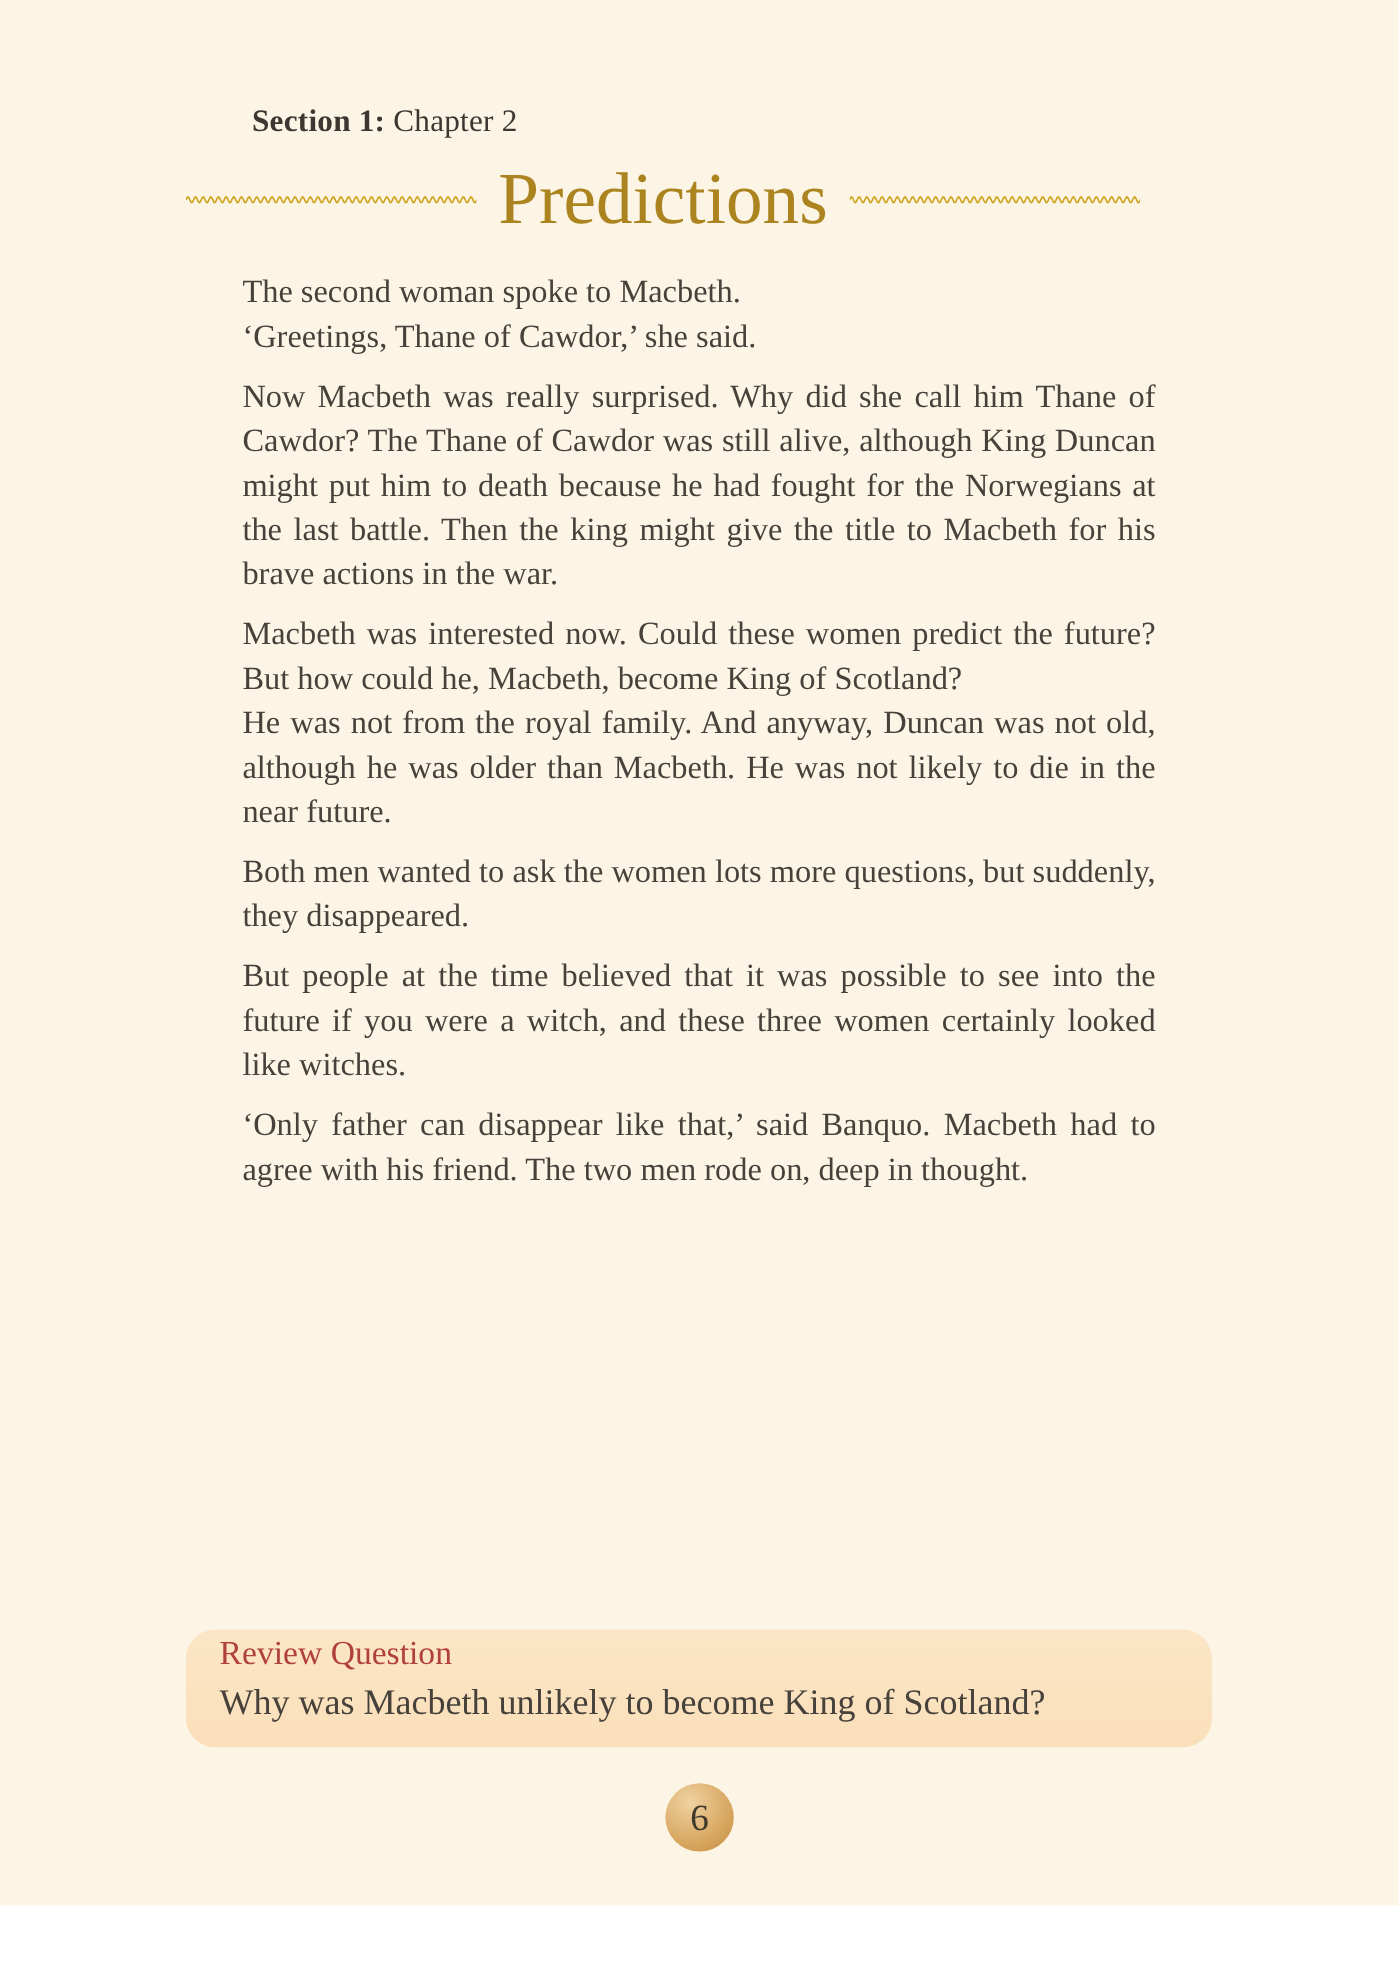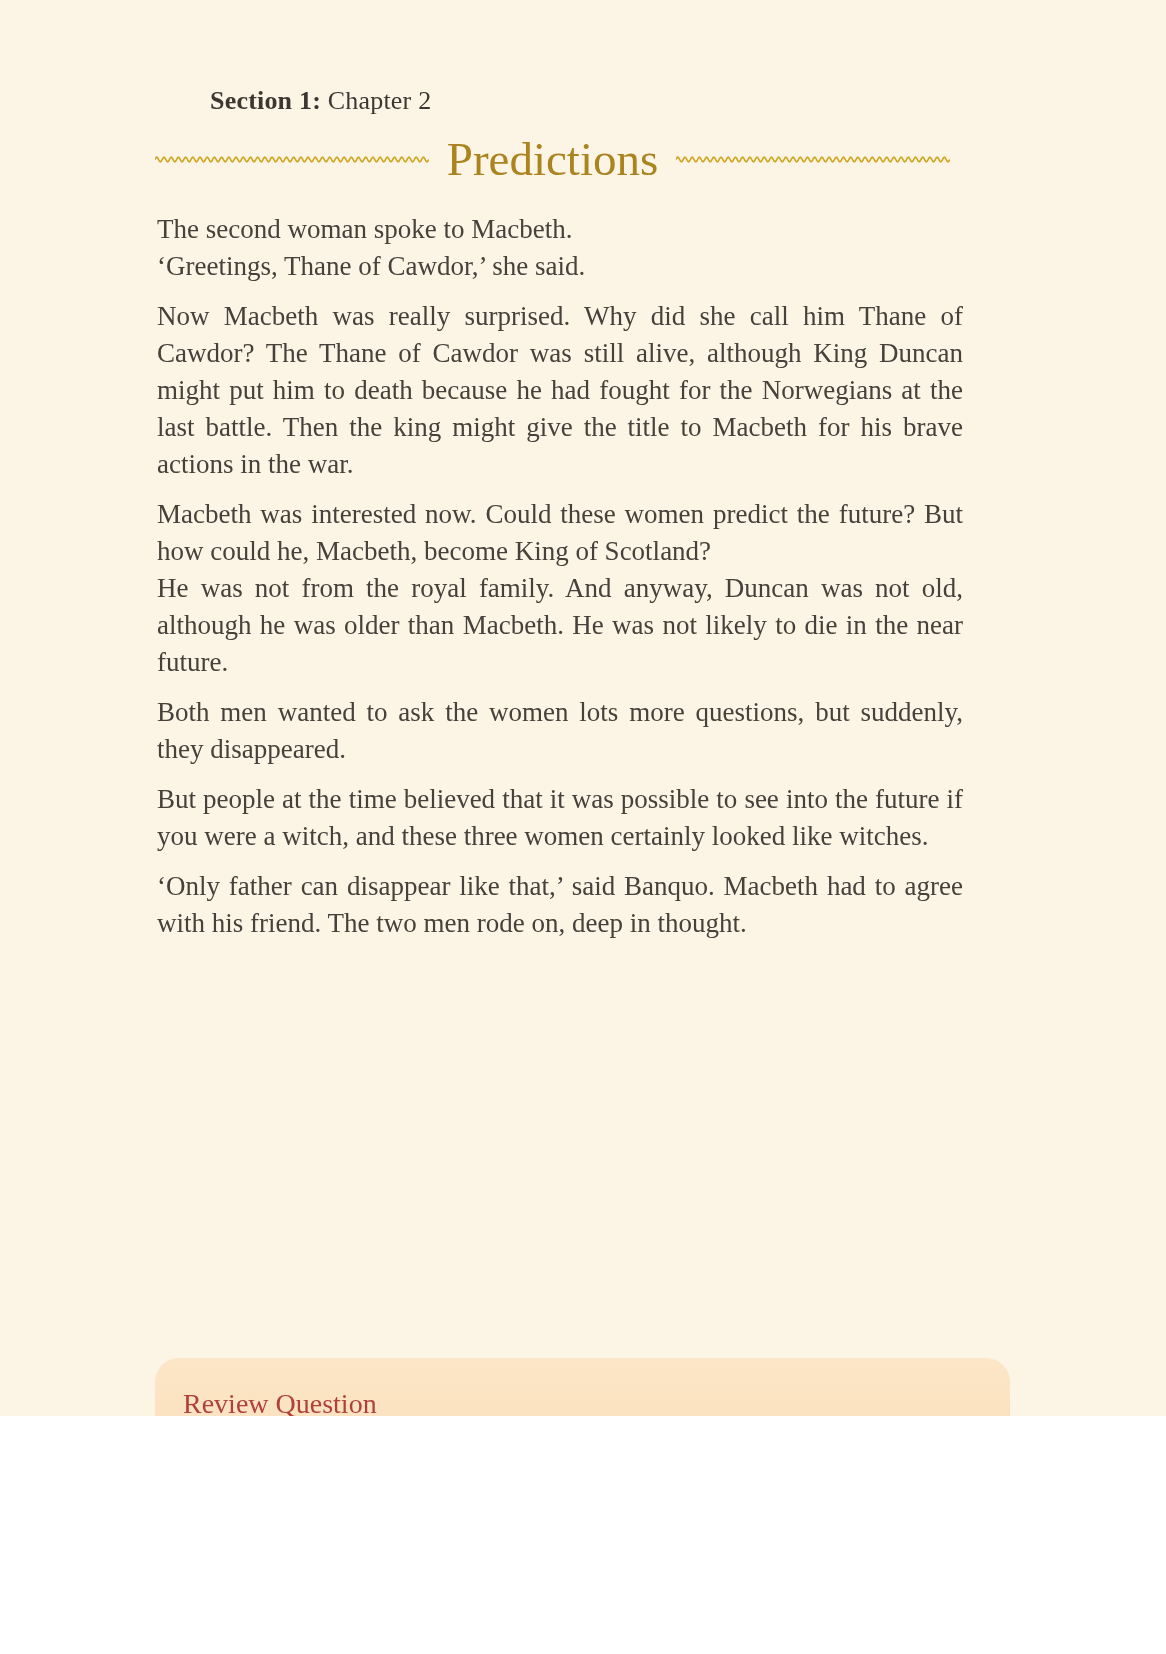--- a/index.html
+++ b/index.html
@@ -5,21 +5,21 @@
   * { margin: 0; padding: 0; box-sizing: border-box; }
   html, body { background: #ffffff; }
   body {
     width: 1166px;
     height: 1654px;
     font-family: "Liberation Serif", "DejaVu Serif", serif;
   }
   .page {
     position: relative;
     width: 1166px;
-    height: 1416px;
+    height: 1588px;
     background: #fcf5e6;
     color: #46413a;
     overflow: hidden;
   }
   .header {
     margin: 86px 0 0 210px;
     font-size: 26px;
     color: #3c3831;
     letter-spacing: 0.2px;
   }
@@ -27,43 +27,43 @@
   .header .chapter { font-weight: normal; }
   .title-row {
     display: flex;
     align-items: center;
     gap: 14px;
     margin: 20px 216px 0 155px;
   }
   .wave { flex: 1 1 0; height: 9px; display: block; }
   .wave path { fill: none; stroke: #cfa521; stroke-width: 1.6; }
   .title {
-    font-size: 47px;
+    font-size: 61px;
     font-weight: normal;
     color: #ab831f;
     white-space: nowrap;
     line-height: 1;
     padding: 0 4px;
   }
   .body {
     margin: 28px 203px 0 157px;
     font-size: 27px;
     line-height: 37px;
     text-align: justify;
     color: #46413a;
   }
-  .para { margin-bottom: 13px; }
+  .para { margin-bottom: 13px; margin-left: 45px; }
   .review-box {
     position: absolute;
     left: 155px;
     right: 156px;
     top: 1358px;
     border-radius: 24px;
     background: linear-gradient(180deg, #fce6c7, #fadfb9);
-    padding: 30px 28px 20px 28px;
+    padding: 5px 28px 20px 28px;
   }
   .review-heading {
     font-size: 28px;
     color: #b0413a;
   }
   .review-text {
     font-size: 30px;
     margin-top: 7px;
     color: #46413a;
   }

